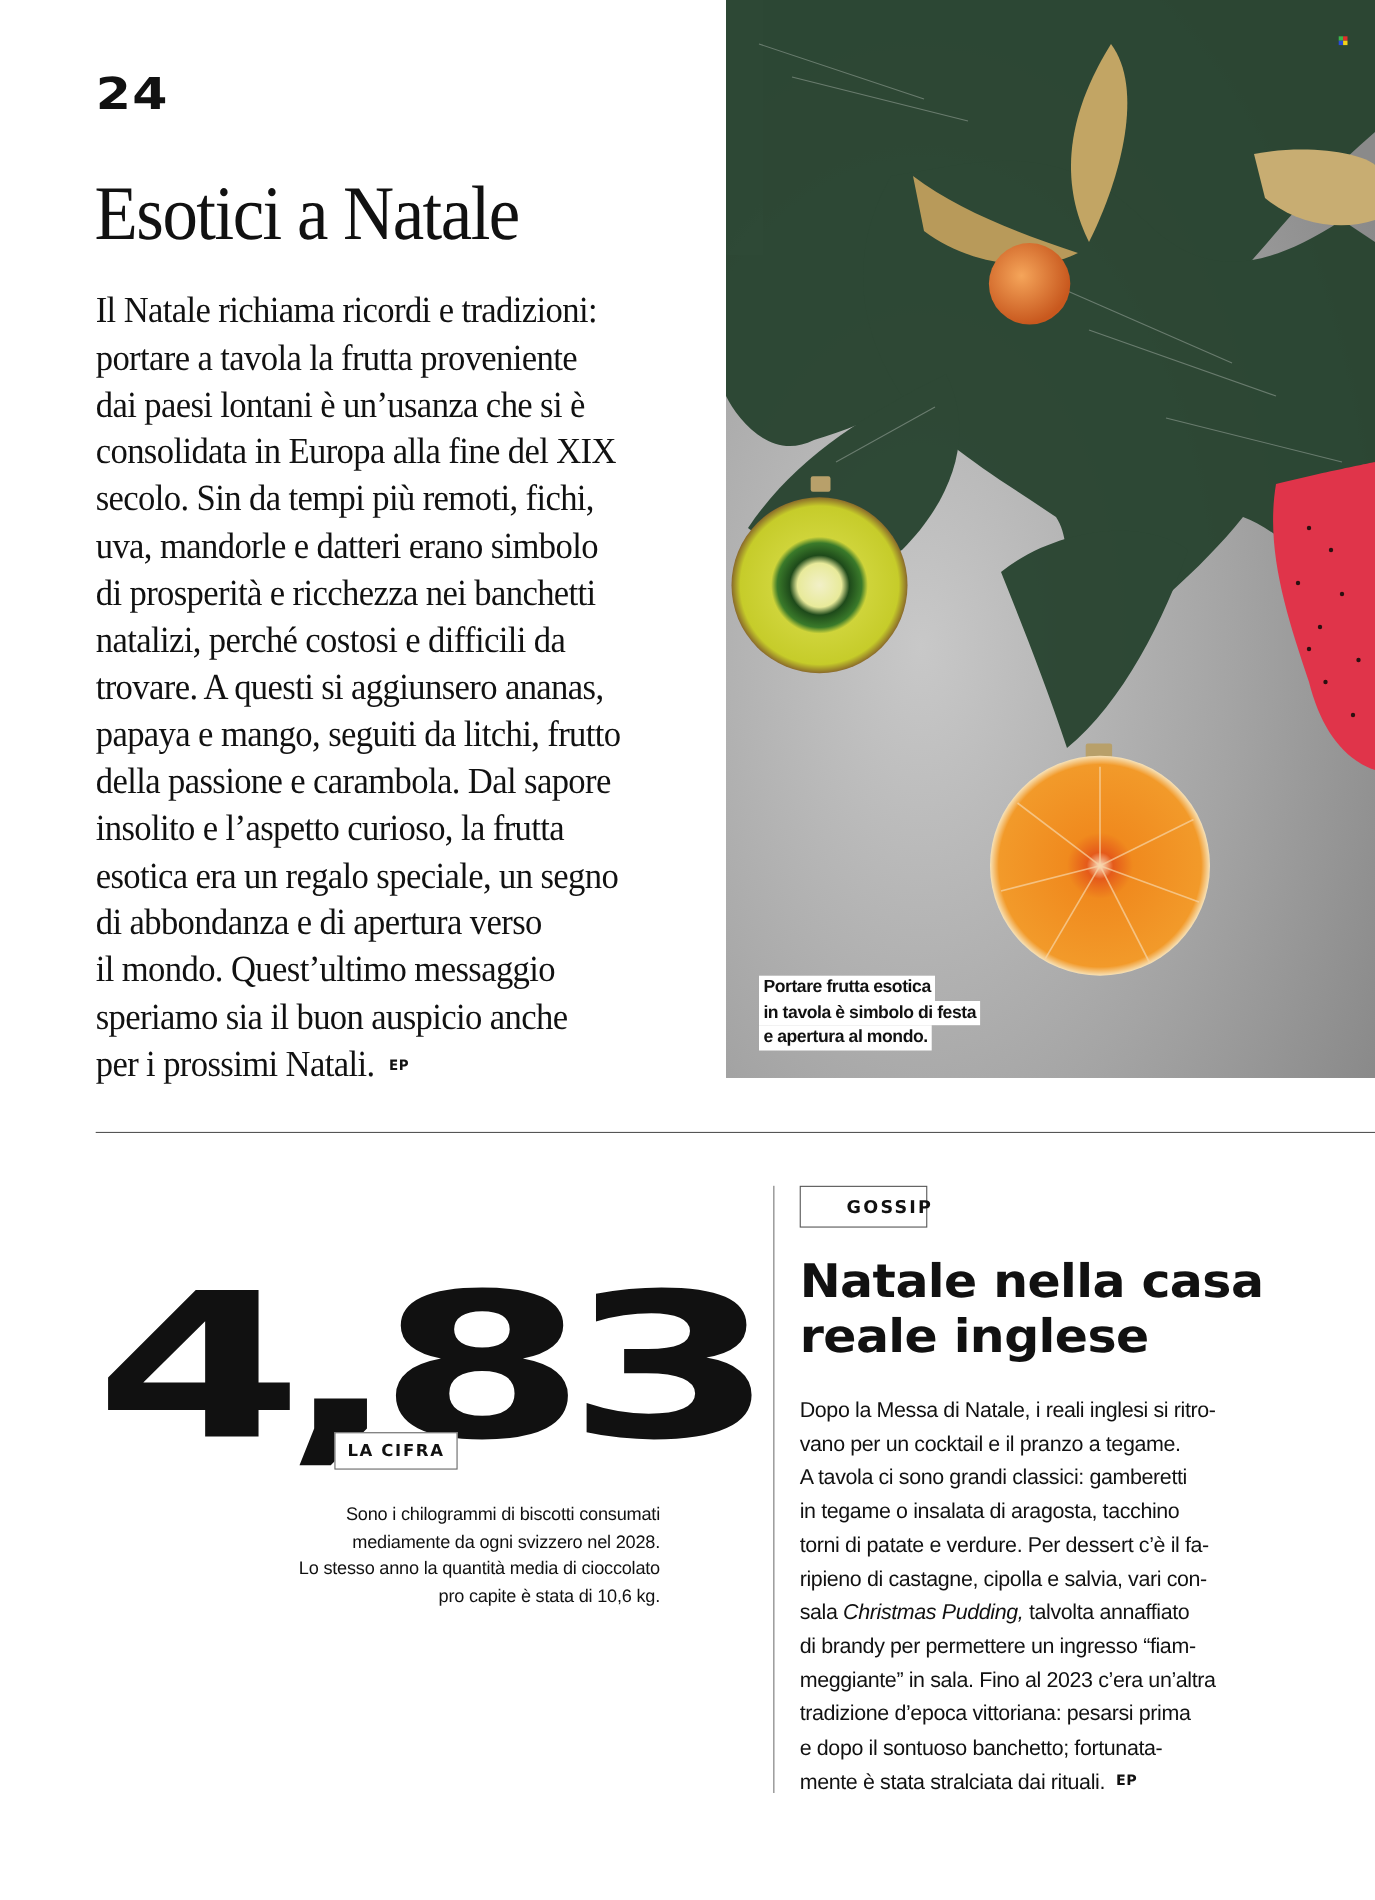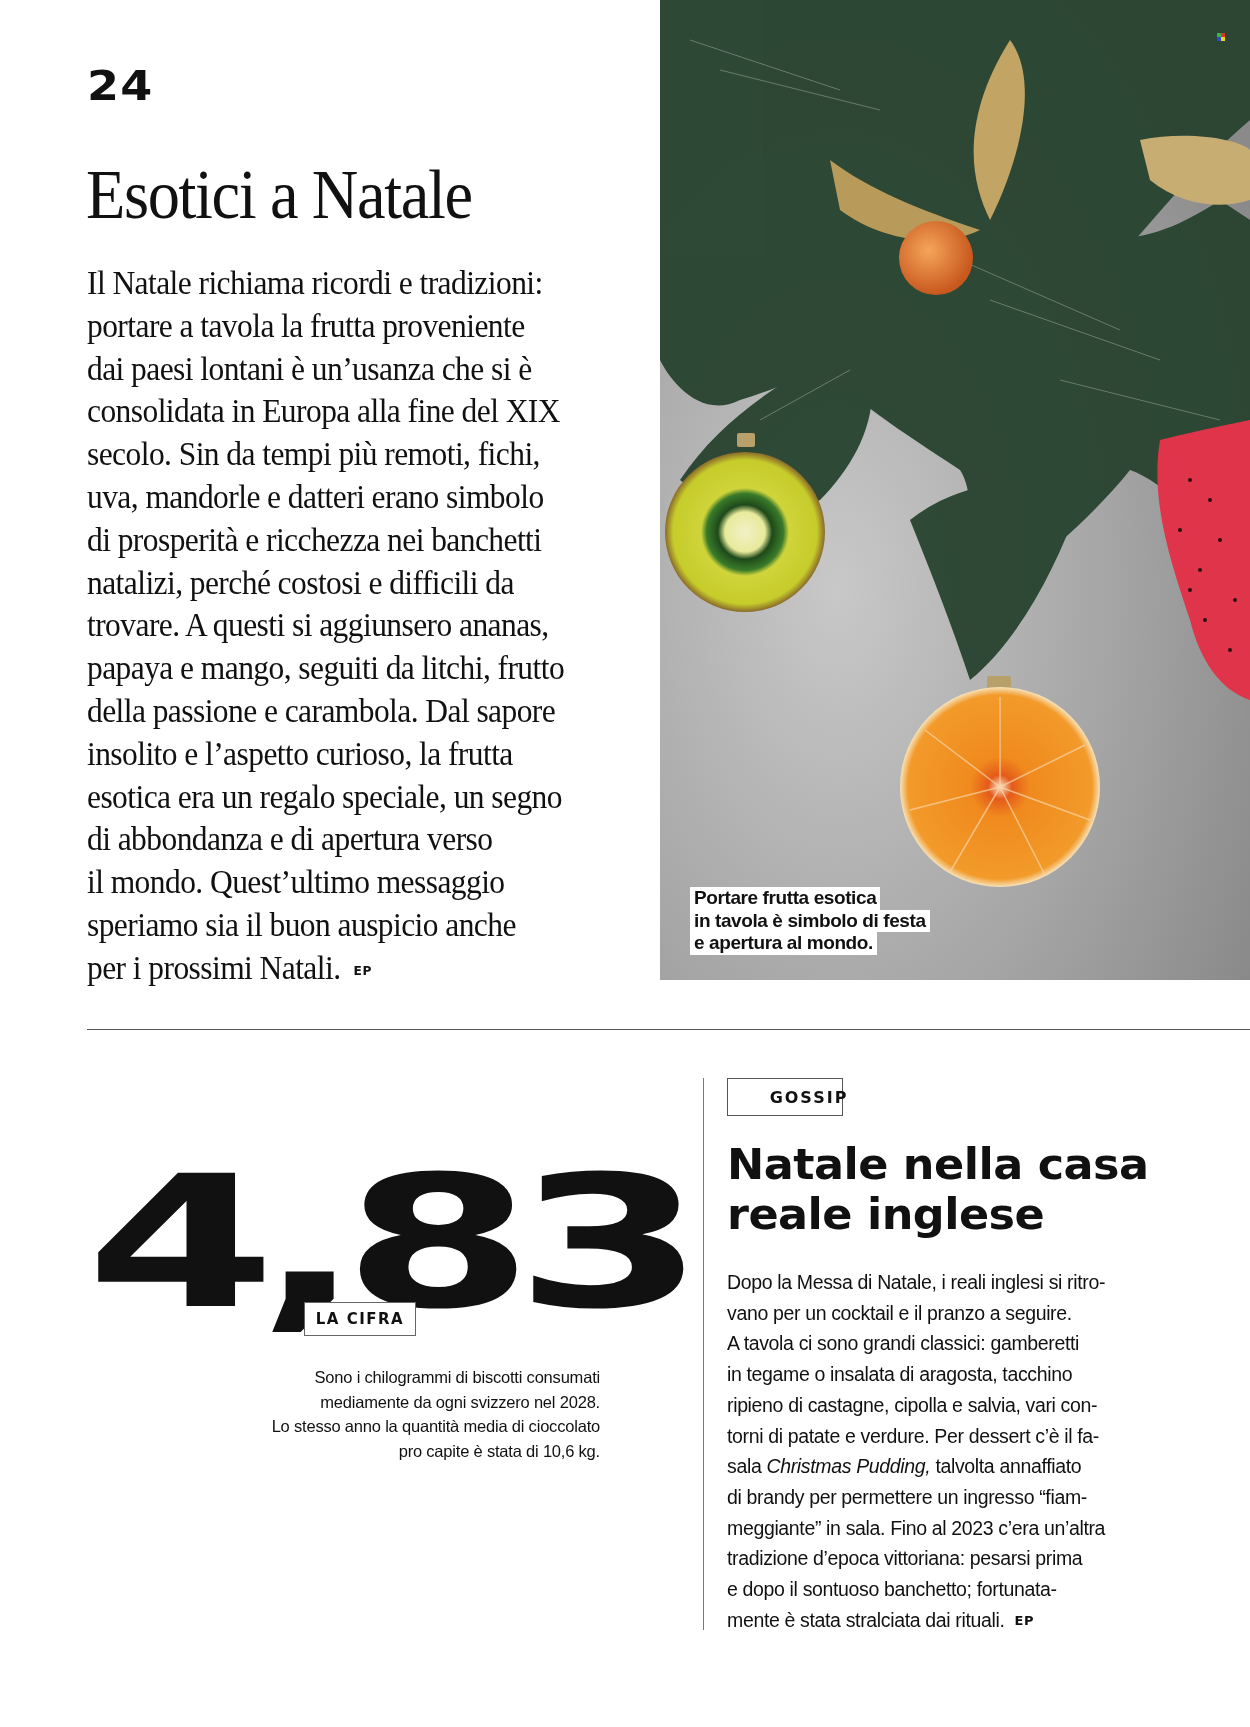--- a/index.html
+++ b/index.html
@@ -35,21 +35,21 @@
       position: absolute; left: 660px; top: 0; width: 590px; height: 980px;
       overflow: hidden;
       background:
         radial-gradient(ellipse 40% 22% at 60% 24%, rgba(34,60,44,0.0) 0%, rgba(0,0,0,0) 100%),
         radial-gradient(circle at 20% 60%, #c9c9c9 0%, #a9a9a9 40%, #8f8f8f 100%);
     }
     .photo svg { position: absolute; left: 0; top: 0; }
     .caption {
       position: absolute; left: 690px; top: 887px;
       font-family: "Liberation Sans", sans-serif; font-weight: bold;
-      font-size: 19px; line-height: 22.5px; letter-spacing: -0.4px;
+      font-size: 16px; line-height: 22.5px; letter-spacing: -0.4px;
     }
     .caption span {
       display: inline-block; background: #ffffff; color: #111; padding: 0 4px;
     }
     .divider {
       position: absolute; left: 87px; top: 1029px; width: 1163px; height: 0;
       border-top: 1.5px solid #555;
     }
     .vrule {
       position: absolute; left: 703px; top: 1078px; width: 0; height: 552px;
@@ -233,24 +233,24 @@
   <span>pro capite è stata di 10,6 kg.</span>
 </p>
 
 <div class="gossip-tag">GOSSIP</div>
 <h2 class="gossip-title">
   <span class="line">Natale nella casa</span>
   <span class="line">reale inglese</span>
 </h2>
 <p class="gossip-body">
   <span class="line">Dopo la Messa di Natale, i reali inglesi si ritro-</span>
-  <span class="line">vano per un cocktail e il pranzo a seguire.</span>
+  <span class="line">vano per un cocktail e il pranzo a tegame.</span>
   <span class="line">A tavola ci sono grandi classici: gamberetti</span>
   <span class="line">in tegame o insalata di aragosta, tacchino</span>
+  <span class="line">torni di patate e verdure. Per dessert c’è il fa-</span>
   <span class="line">ripieno di castagne, cipolla e salvia, vari con-</span>
-  <span class="line">torni di patate e verdure. Per dessert c’è il fa-</span>
   <span class="line"><span>sala </span><em>Christmas Pudding,</em><span> talvolta annaffiato</span></span>
   <span class="line">di brandy per permettere un ingresso “fiam-</span>
   <span class="line">meggiante” in sala. Fino al 2023 c’era un’altra</span>
   <span class="line">tradizione d’epoca vittoriana: pesarsi prima</span>
   <span class="line">e dopo il sontuoso banchetto; fortunata-</span>
   <span class="line"><span>mente è stata stralciata dai rituali.</span><span class="sig">EP</span></span>
 </p>
 
 </body></html>

